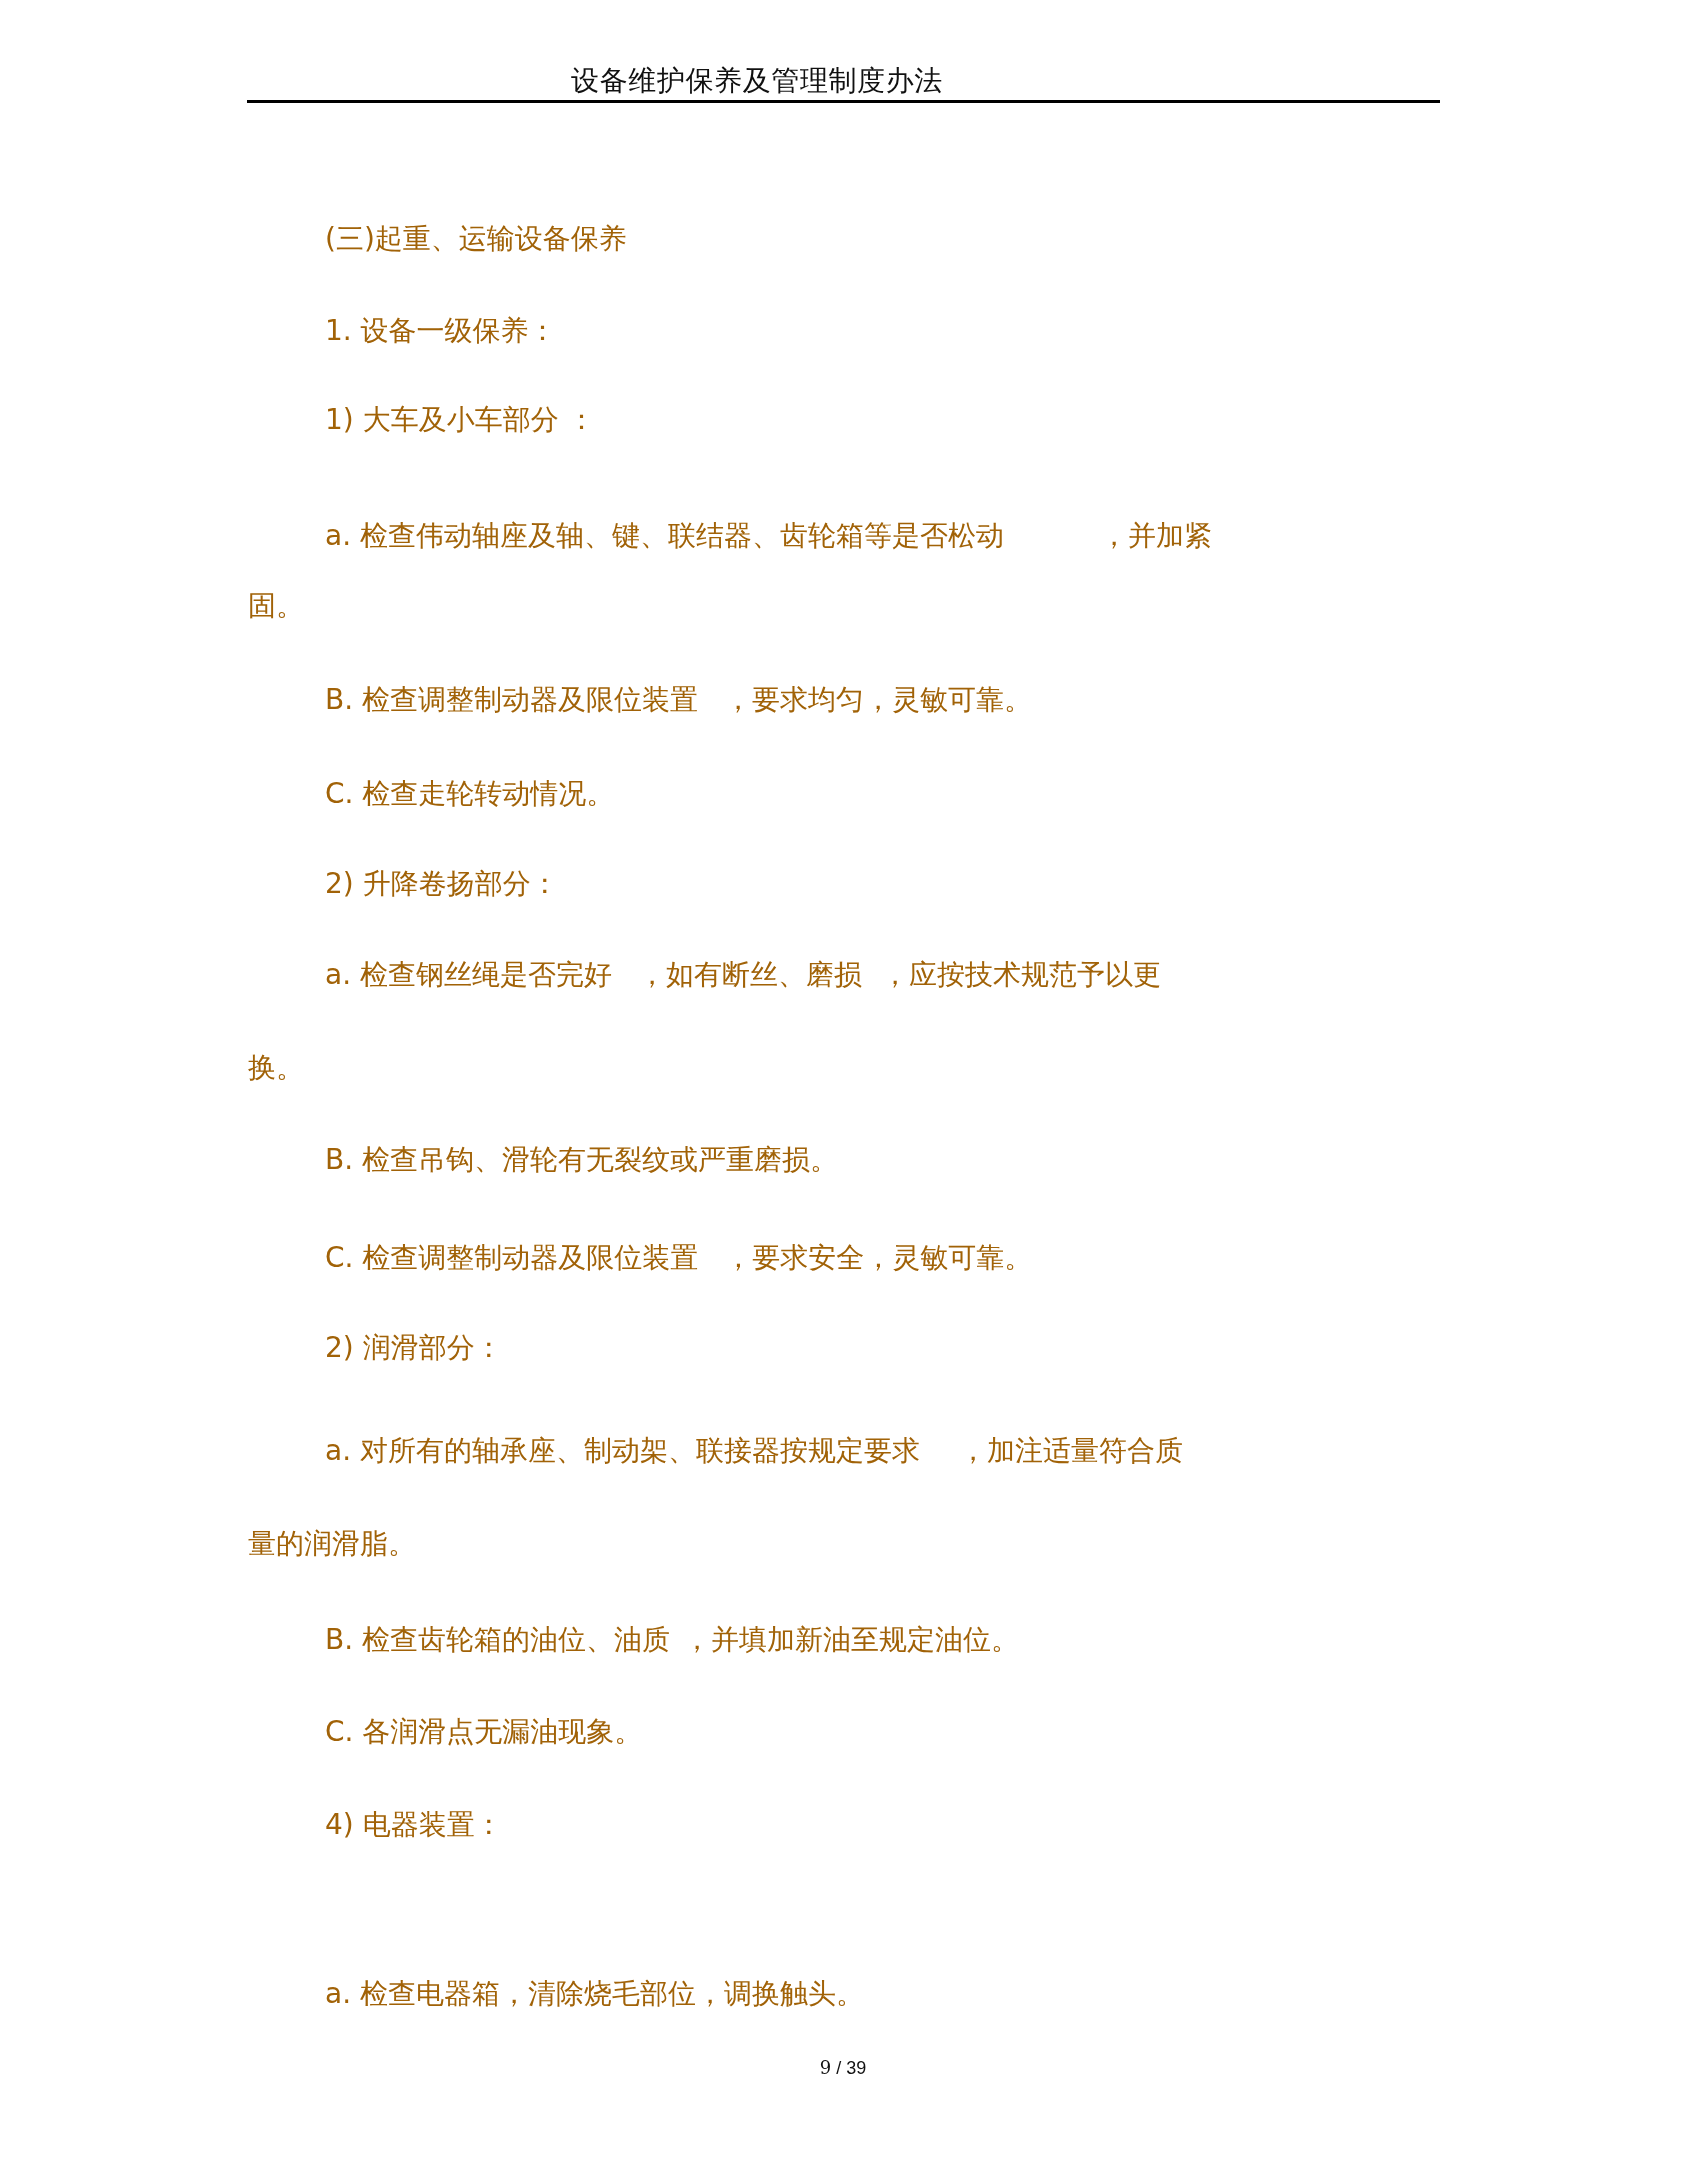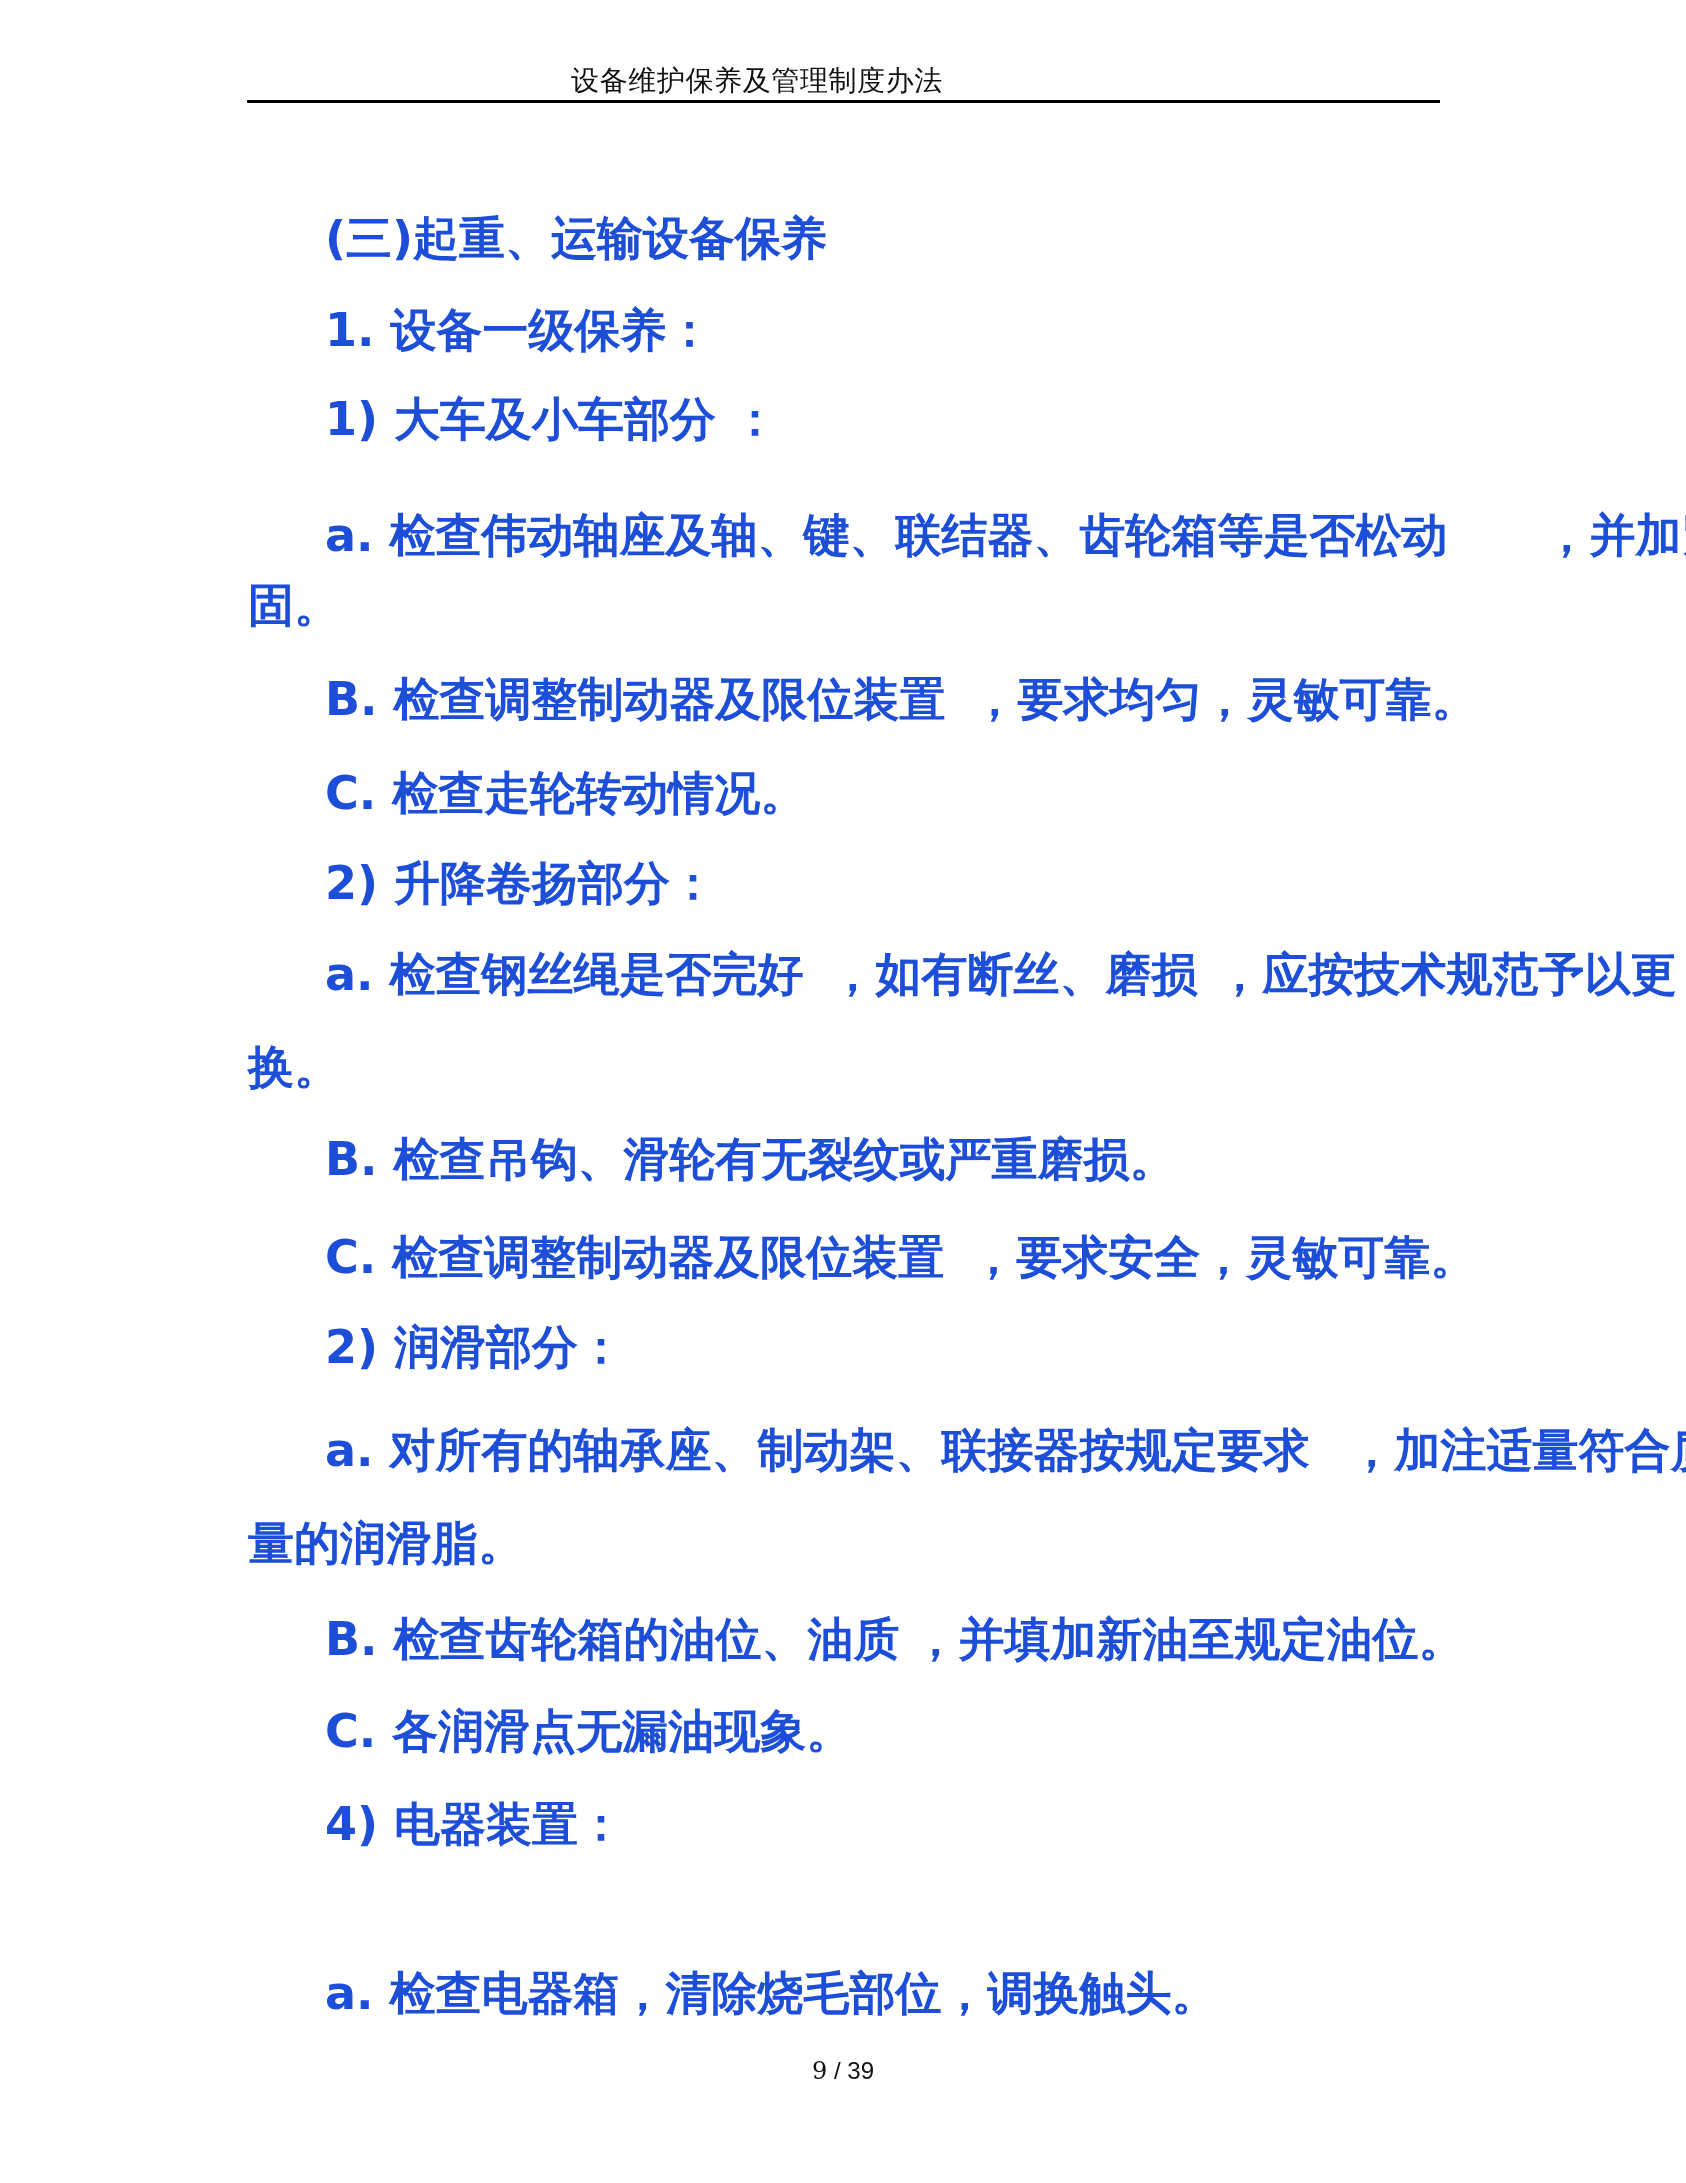--- a/index.html
+++ b/index.html
@@ -1,25 +1,25 @@
 <!DOCTYPE html>
 <html style="font-size:10.3px"><head>
 <meta charset="utf-8">
 <style>
   html, body { margin: 0; padding: 0; background: #ffffff; }
   body { width: 1686px; height: 2183px; position: relative; overflow: hidden;
          font-family: "DejaVu Sans", "Liberation Sans", sans-serif; color: #000; }
   .header-title { position: absolute; top: 62px; left: 0; width: 1514px; text-align: center;
                   font-size: 28px; font-family: "DejaVu Sans", sans-serif; color: #111; letter-spacing: 0.6px; }
   .header-rule { position: absolute; top: 100px; left: 247px; width: 1193px; height: 2.6px; background: #000; }
-  .line { position: absolute; font-size: 46px; line-height: 39px; white-space: nowrap; color: #1d4ed8; font-weight: bold; }
+  .line { position: absolute; font-size: 28px; line-height: 39px; white-space: nowrap; color: #a16207; }
   .indent { left: 325px; }
   .wrap { left: 248px; }
   .gap { display: inline-block; }
-  .footer { position: absolute; top: 2057px; left: 0; width: 1686px; text-align: center; font-size: 24px; color: #111; }
+  .footer { position: absolute; top: 2057px; left: 0; width: 1686px; text-align: center; font-size: 18px; color: #111; }
   .footer .num { font-family: "DejaVu Serif", serif; }
   .footer .rest { font-family: "Liberation Sans", sans-serif; }
 </style>
 </head>
 <body>
 
 <div>
   <div class="header-title">设备维护保养及管理制度办法</div>
   <div class="header-rule"></div>
 </div>

